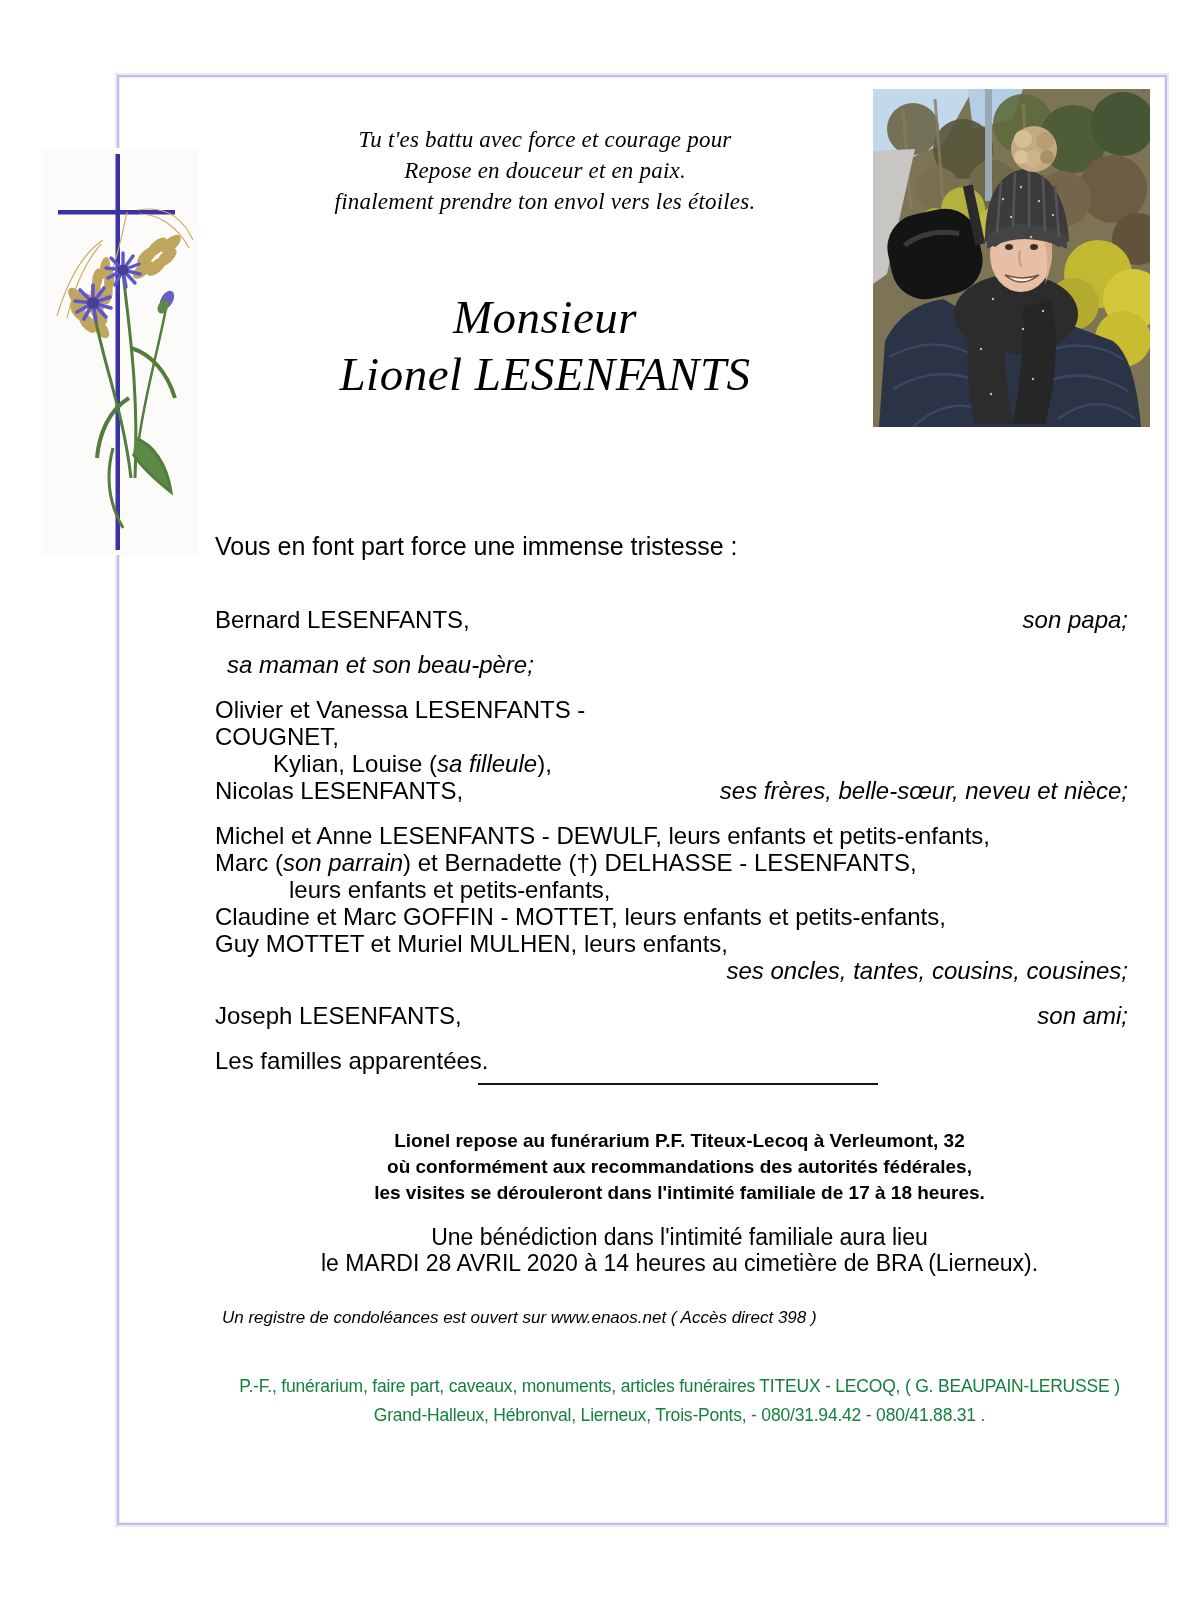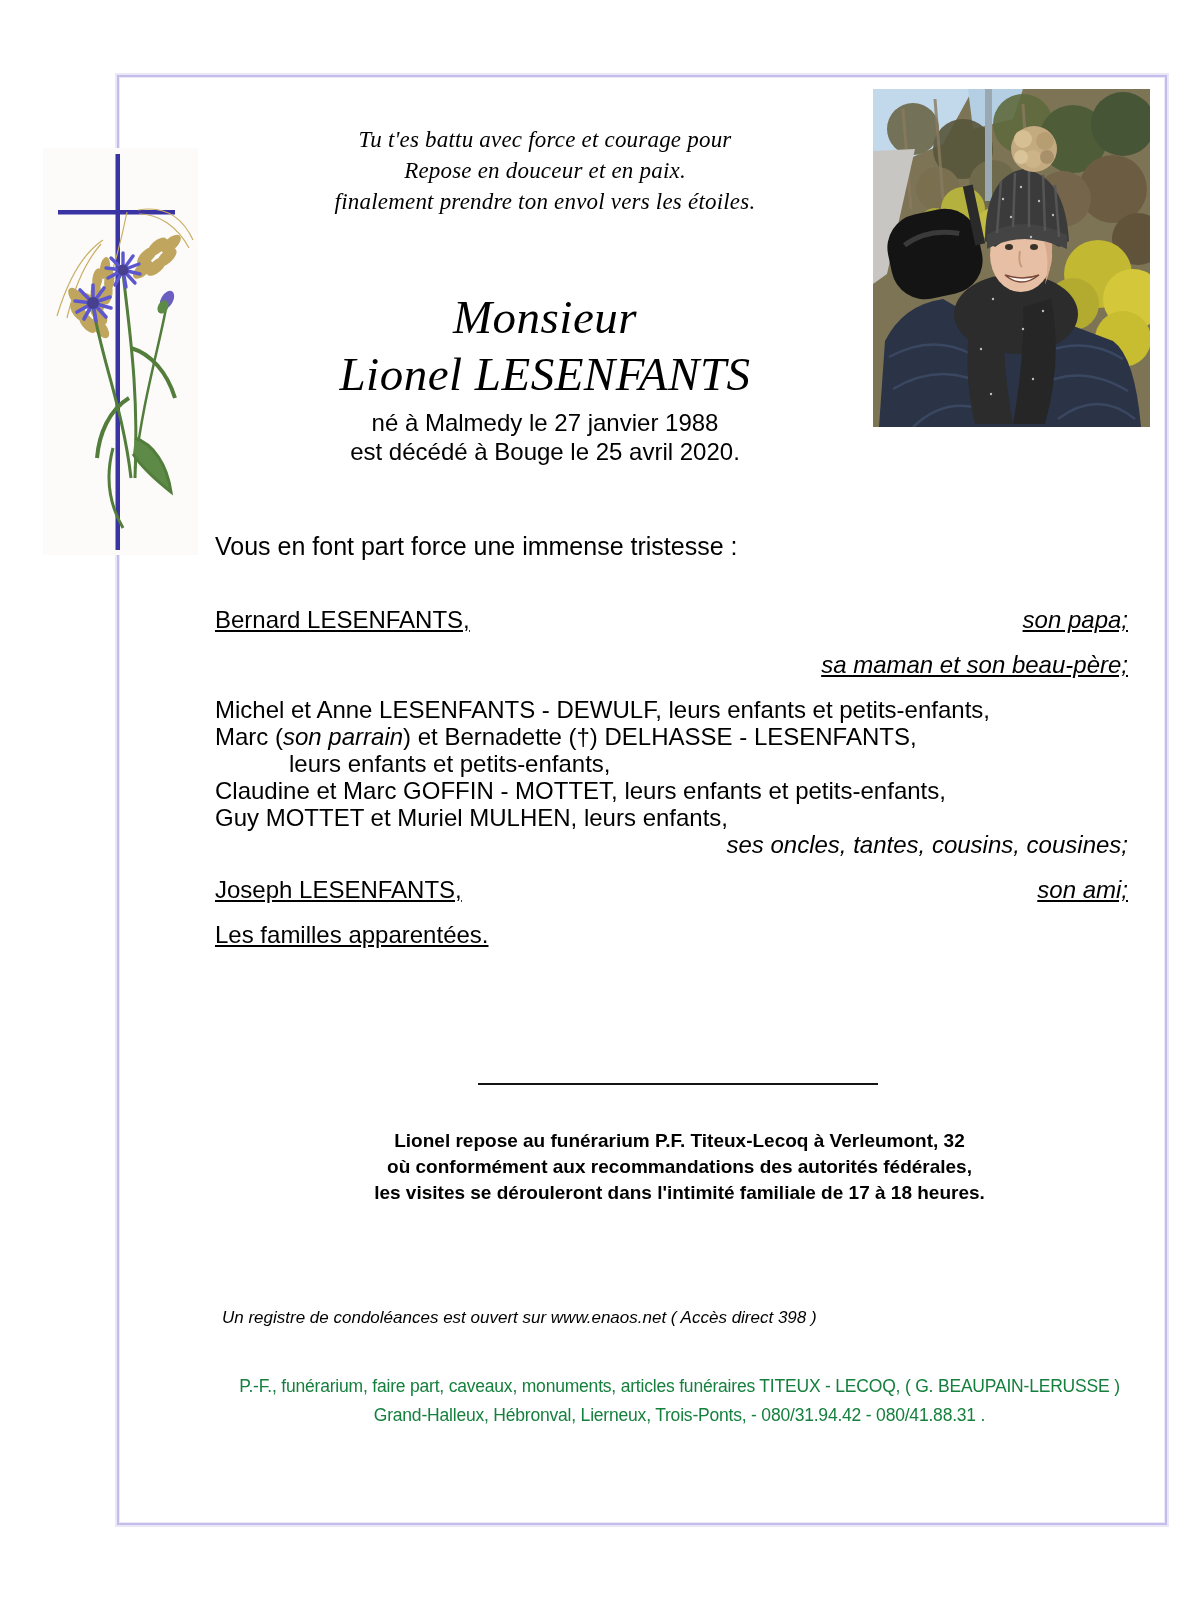--- a/index.html
+++ b/index.html
@@ -24,21 +24,21 @@
     font-size:23px; line-height:31px; letter-spacing:0.2px;
   }
   .title-block { position:absolute; left:200px; top:289px; width:690px; text-align:center; }
   .title-line {
     font-family:"Liberation Serif", serif; font-weight:normal; font-style:italic;
     font-size:47px; line-height:57px; letter-spacing:0.5px;
   }
   .subtitle { font-size:24px; line-height:29px; margin-top:5px; }
   .intro { position:absolute; left:215px; top:532px; font-size:25px; }
   .family { position:absolute; left:215px; top:606px; width:913px; font-size:24px; line-height:27px; }
-  .entry { display:flex; justify-content:flex-end; align-items:flex-end; margin-bottom:18px;text-decoration:underline; }
+  .entry { display:flex; justify-content:space-between; align-items:flex-end; margin-bottom:18px; }
   .entry .lines { flex:1 1 auto; }
   .entry .role { font-style:italic; white-space:nowrap; padding-left:12px; }
   .role-line { text-align:right; font-style:italic; }
   .indent-a { padding-left:58px; }
   .indent-b { padding-left:74px; }
   .rule { position:absolute; left:478px; top:1083px; width:400px; height:0; border-top:2px solid #141414; }
   .repose {
     position:absolute; left:222px; top:1128px; width:915px; text-align:center;
     font-weight:bold; font-size:19px; line-height:26px;
   }
@@ -266,41 +266,45 @@
 
   <div class="quote">
     <div>Tu t'es battu avec force et courage pour</div>
     <div>Repose en douceur et en paix.</div>
     <div>finalement prendre ton envol vers les étoiles.</div>
   </div>
 
   <div class="title-block">
     <div class="title-line">Monsieur</div>
     <div class="title-line">Lionel LESENFANTS</div>
-    <div class="subtitle">
-      <div>né à Malmedy le 27 janvier 1988</div>
-      <div>est décédé à Bouge le 25 avril 2020.</div>
-    </div>
   </div>
 
   <div class="intro">Vous en font part force une immense tristesse :</div>
 
   <div class="family">
 
     <div class="entry">
       <div class="lines">
           <div>Bernard LESENFANTS,</div>
         </div>
       <div class="role">son papa;</div>
     </div>
 
     <div class="entry">
       <div class="role">sa maman et son beau-père;</div>
     </div>
 
+    <div class="entry">
+      <div class="lines">
+        <div>Olivier et Vanessa LESENFANTS - COUGNET,</div>
+        <div class="indent-a"><span>Kylian, Louise (</span><span style="font-style: italic;">sa filleule</span><span>),</span></div>
+        <div>Nicolas LESENFANTS,</div>
+      </div>
+      <div class="role">ses frères, belle-sœur, neveu et nièce;</div>
+    </div>
 
     <div style="margin-bottom:18px;">
       <div>Michel et Anne LESENFANTS - DEWULF, leurs enfants et petits-enfants,</div>
       <div><span>Marc (</span><span style="font-style: italic;">son parrain</span><span>) et Bernadette (†) DELHASSE - LESENFANTS,</span></div>
       <div class="indent-b">leurs enfants et petits-enfants,</div>
       <div>Claudine et Marc GOFFIN - MOTTET, leurs enfants et petits-enfants,</div>
       <div>Guy MOTTET et Muriel MULHEN, leurs enfants,</div>
       <div class="role-line">ses oncles, tantes, cousins, cousines;</div>
     </div>
 
@@ -320,20 +324,24 @@
   </div>
 
   <div class="rule"></div>
 
   <div class="repose">
     <div>Lionel repose au funérarium P.F. Titeux-Lecoq à Verleumont, 32</div>
     <div>où conformément aux recommandations des autorités fédérales,</div>
     <div>les visites se dérouleront dans l'intimité familiale de 17 à 18 heures.</div>
   </div>
 
+  <div class="benediction">
+    <div>Une bénédiction dans l'intimité familiale aura lieu</div>
+    <div>le MARDI 28 AVRIL 2020 à 14 heures au cimetière de BRA (Lierneux).</div>
+  </div>
 
   <div class="registre">Un registre de condoléances est ouvert sur www.enaos.net ( Accès direct 398 )</div>
 
   <div class="footer">
     <div>P.-F., funérarium, faire part, caveaux, monuments, articles funéraires  TITEUX - LECOQ,  ( G. BEAUPAIN-LERUSSE )</div>
     <div>Grand-Halleux, Hébronval, Lierneux, Trois-Ponts, -  080/31.94.42   -   080/41.88.31 .</div>
   </div>
 
 </div>
 

